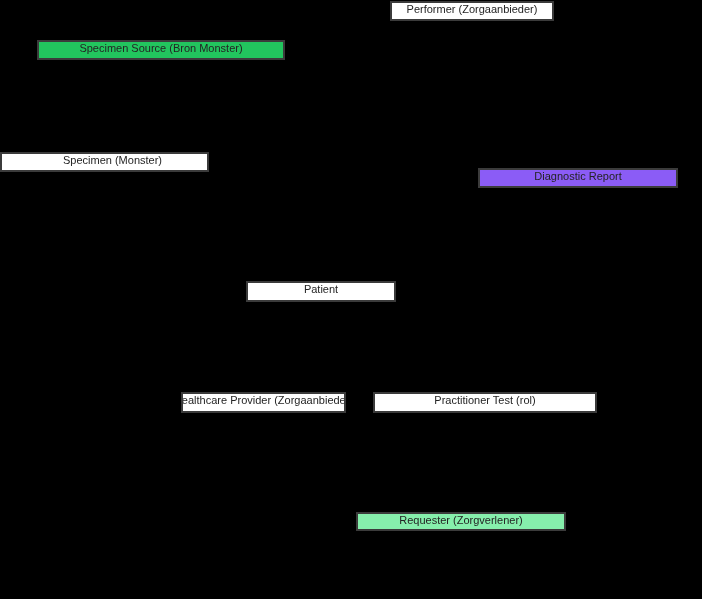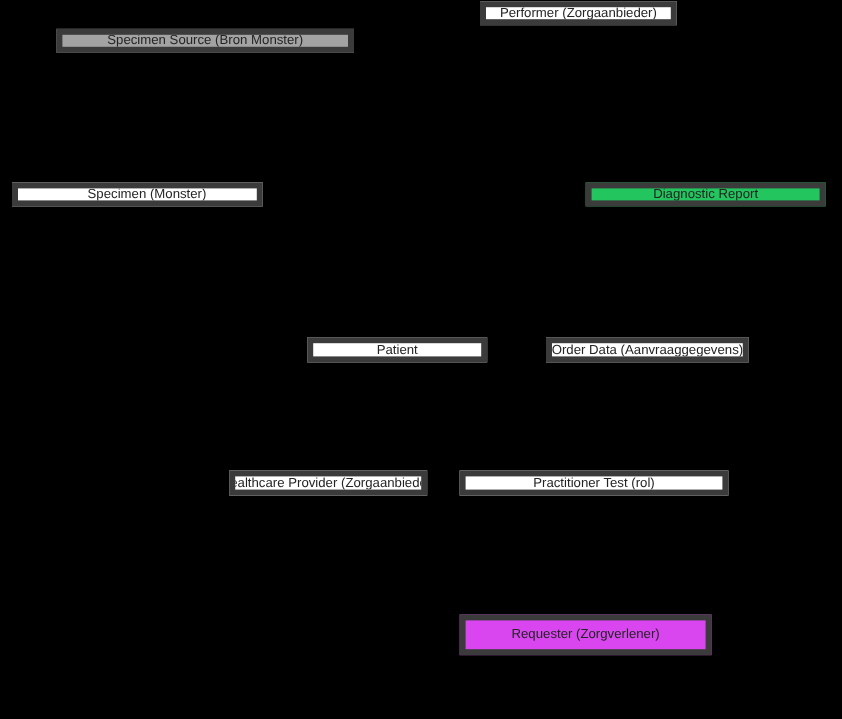--- a/index.html
+++ b/index.html
@@ -11,58 +11,53 @@
     position: relative;
     width: 702px;
     height: 599px;
     background: #000000;
     overflow: hidden;
     font-family: "Liberation Sans", sans-serif;
   }
   .diagram-node {
     position: absolute;
     background: #ffffff;
-    border: 5px solid #0c4a6e;
+    border: 2px solid #0c4a6e;
     box-sizing: border-box;
     display: flex;
-    align-items: center;
     justify-content: center;
     font-size: 11px;
     color: #242424;
     white-space: nowrap;
     overflow: hidden;
     text-align: center;
     cursor: default;
-    margin-left: 10px;
   }
 </style>
 </head>
 <body>
 
 <div id="diagram-canvas" style="width: 702px; height: 599px; background: rgb(0, 0, 0);">
     <div class="diagram-node" style="left: 390px; top: 1px; width: 164px; height: 20px; background: rgb(255, 255, 255); border-color: rgb(59, 59, 59); color: rgb(36, 36, 36);">
       <span>Performer (Zorgaanbieder)</span>
     </div>
-    <div class="diagram-node" style="left: 37px; top: 24px; width: 248px; height: 20px; background: #a3a3a3; border-color: rgb(59, 59, 59); color: rgb(36, 36, 36);">
+    <div class="diagram-node" style="left: 37px; top: 40px; width: 248px; height: 20px; background: #22c55e; border-color: rgb(59, 59, 59); color: rgb(36, 36, 36);">
       <span>Specimen Source (Bron Monster)</span>
     </div>
     <div class="diagram-node" style="left: 0px; top: 152px; width: 209px; height: 20px; background: rgb(255, 255, 255); border-color: rgb(59, 59, 59); color: rgb(36, 36, 36); padding-left: 16px;">
       <span>Specimen (Monster)</span>
     </div>
-    <div class="diagram-node" style="left: 478px; top: 152px; width: 200px; height: 20px; background: #22c55e; border-color: rgb(59, 59, 59); color: rgb(36, 36, 36);">
+    <div class="diagram-node" style="left: 478px; top: 168px; width: 200px; height: 20px; background: #8b5cf6; border-color: rgb(59, 59, 59); color: rgb(36, 36, 36);">
       <span>Diagnostic Report</span>
     </div>
     <div class="diagram-node" style="left: 246px; top: 281px; width: 150px; height: 21px; background: rgb(255, 255, 255); border-color: rgb(59, 59, 59); color: rgb(36, 36, 36);">
       <span>Patient</span>
-    </div>
-    <div class="diagram-node" style="left: 445px; top: 281px; width: 169px; height: 21px; background: rgb(255, 255, 255); border-color: rgb(59, 59, 59); color: rgb(36, 36, 36);">
-      <span>Order Data (Aanvraaggegevens)</span>
     </div>
     <div class="diagram-node" style="left: 181px; top: 392px; width: 165px; height: 21px; background: rgb(255, 255, 255); border-color: rgb(59, 59, 59); color: rgb(36, 36, 36);">
       <span>Healthcare Provider (Zorgaanbieder)</span>
     </div>
     <div class="diagram-node" style="left: 373px; top: 392px; width: 224px; height: 21px; background: rgb(255, 255, 255); border-color: rgb(59, 59, 59); color: rgb(36, 36, 36);">
       <span>Practitioner Test (rol)</span>
     </div>
-    <div class="diagram-node" style="left: 373px; top: 512px; width: 210px; height: 34px; background: #d946ef; border-color: rgb(59, 59, 59); color: rgb(36, 36, 36);">
+    <div class="diagram-node" style="left: 356px; top: 512px; width: 210px; height: 19px; background: #86efac; border-color: rgb(59, 59, 59); color: rgb(36, 36, 36);">
       <span>Requester (Zorgverlener)</span>
     </div>
   </div>
 
 </body></html>

